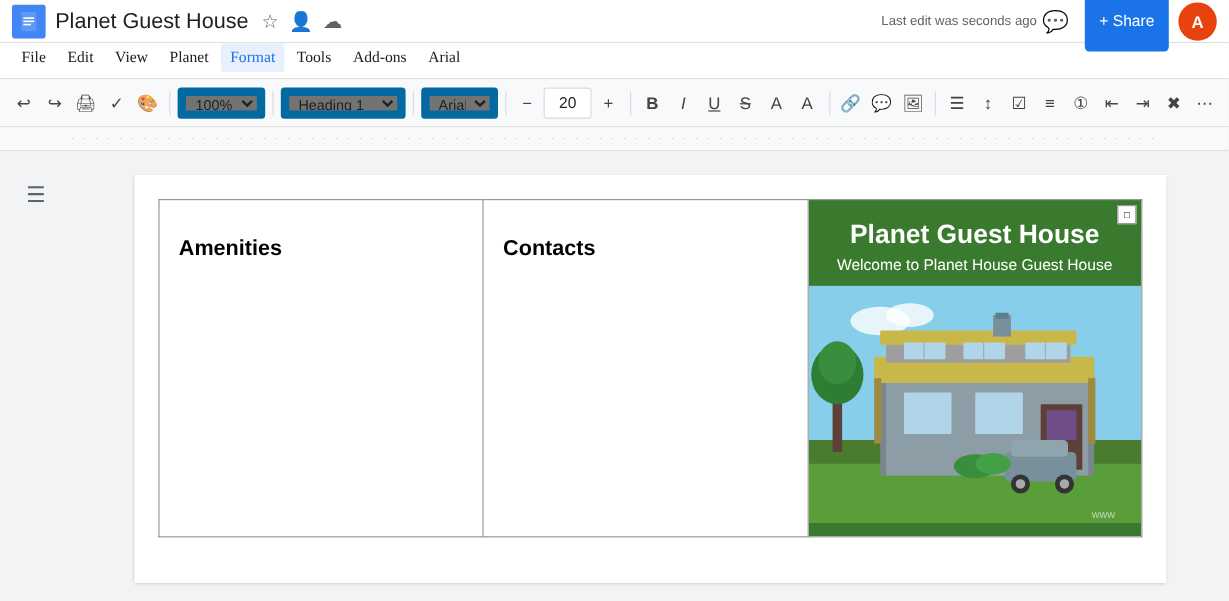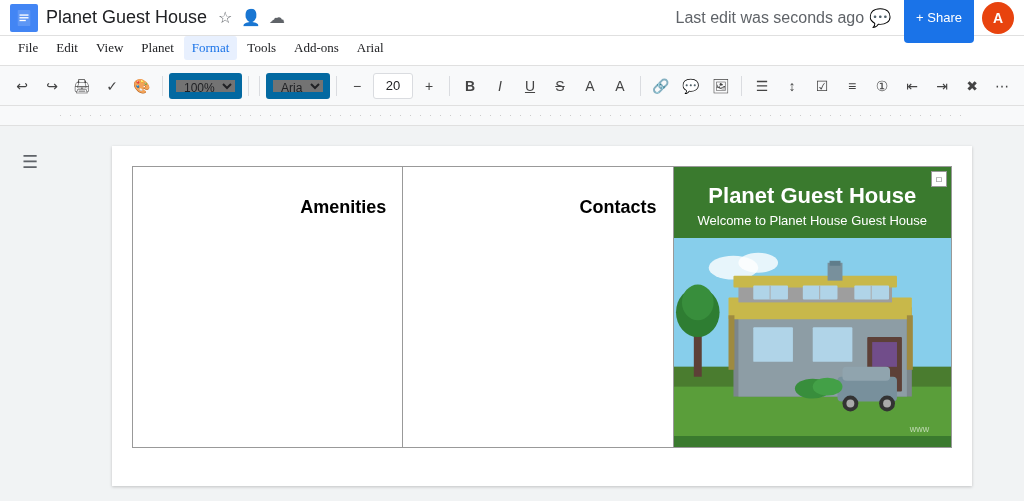--- a/index.html
+++ b/index.html
@@ -64,21 +64,21 @@
       width: 32px; height: 32px;
       border-radius: 50%;
       background: #e8430e;
       color: white;
       display: flex; align-items: center; justify-content: center;
       font-size: 14px;
       font-weight: bold;
       cursor: pointer;
     }
     .title-bar .save-status {
-      font-size: 16px;
+      font-size: 11px;
       color: #5f6368;
       margin-left: 20px;
     }
 
     
     .menu-bar {
       display: flex;
       align-items: flex-start;
       background: #fff;
       height: 30px;
@@ -207,21 +207,21 @@
       padding: 20px 16px;
       min-height: 280px;
     }
     .col-amenities { width: 33%; }
     .col-contacts { width: 33%; }
     .col-info { width: 34%; background: #3a7a2e; padding: 0; overflow: hidden; }
 
     .col-header {
       font-weight: bold;
       font-size: 18px;
-      text-align: right;
+      text-align: left;
       display: block;
       padding-top: 10px;
     }
 
     
     .guest-house-panel {
       background: #3a7a2e;
       height: 100%;
       min-height: 280px;
       position: relative;
@@ -308,20 +308,25 @@
   <button class="tb-btn" title="Paint Format">🎨</button>
   <div class="tb-separator"></div>
   <select class="tb-select">
     <option>100%</option>
     <option>75%</option>
     <option>50%</option>
     <option>125%</option>
     <option>150%</option>
   </select>
   <div class="tb-separator"></div>
+  <select class="tb-select" style="width:110px">
+    <option>Heading 1</option>
+    <option>Heading 2</option>
+    <option>Normal text</option>
+  </select>
   <div class="tb-separator"></div>
   <select class="tb-select" style="width:64px">
     <option>Arial</option>
     <option>Times New Roman</option>
     <option>Courier New</option>
   </select>
   <div class="tb-separator"></div>
   <button class="tb-btn">−</button>
   <input class="tb-number" type="text" value="20" style="">
   <button class="tb-btn">+</button>

